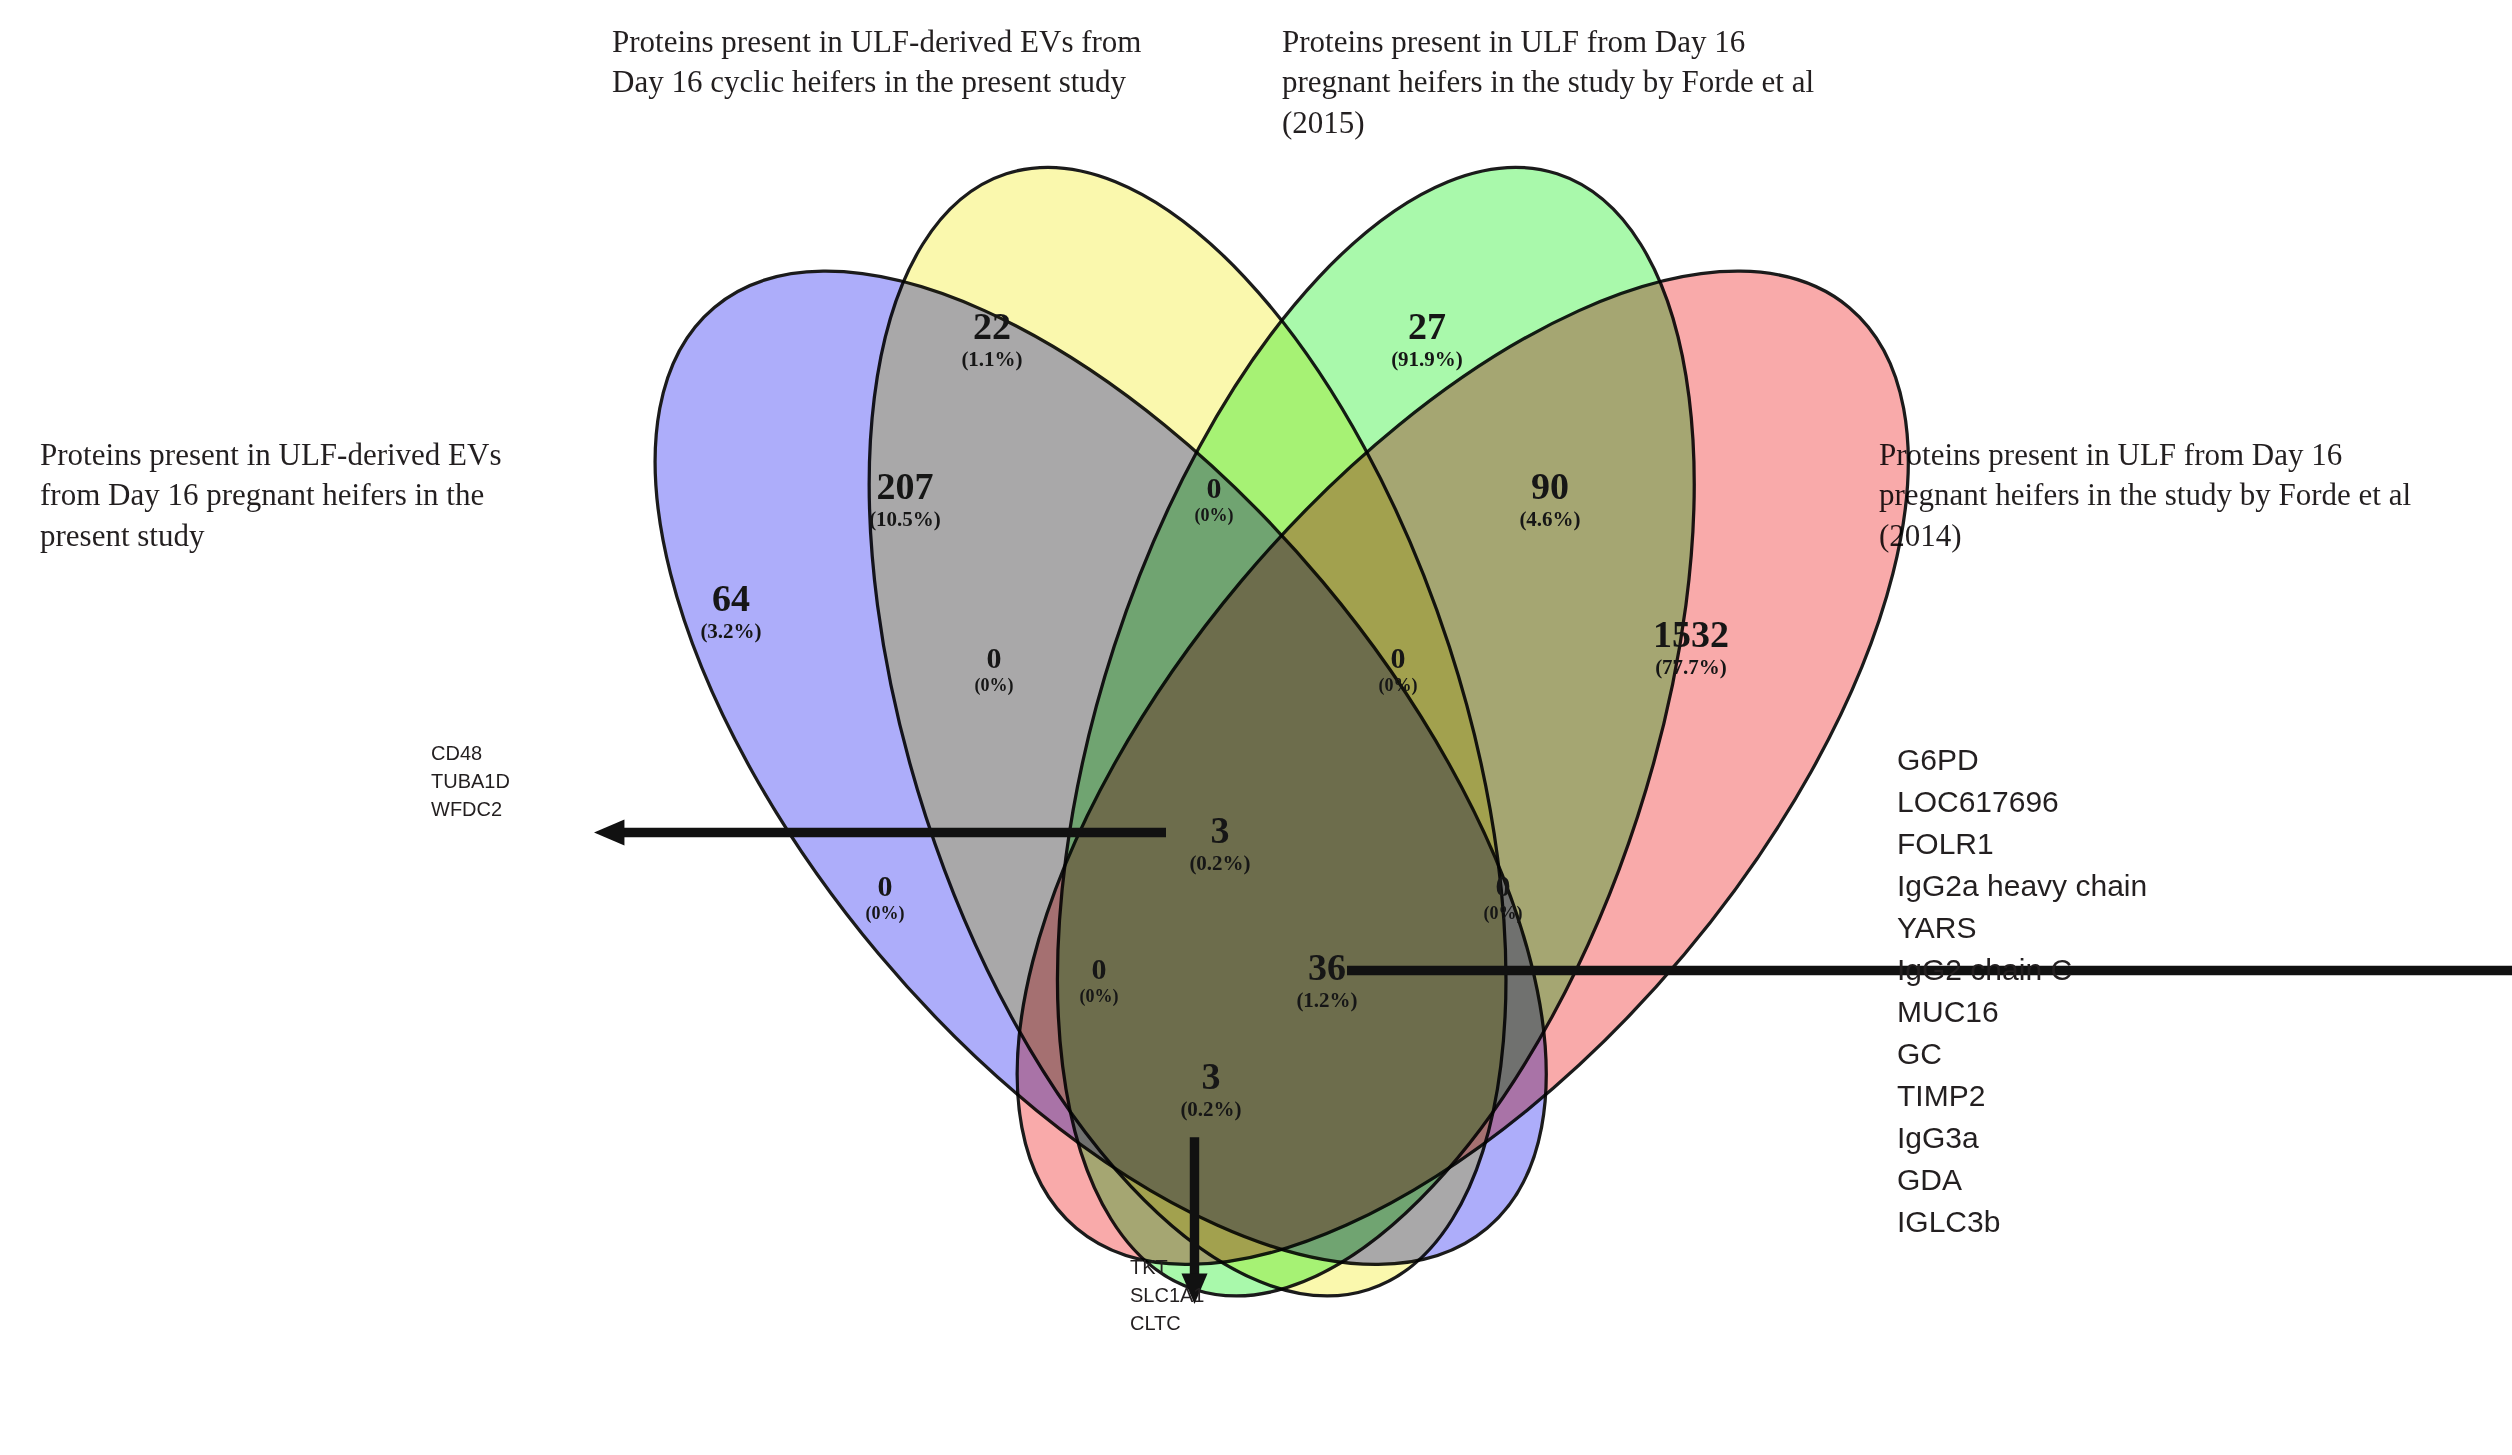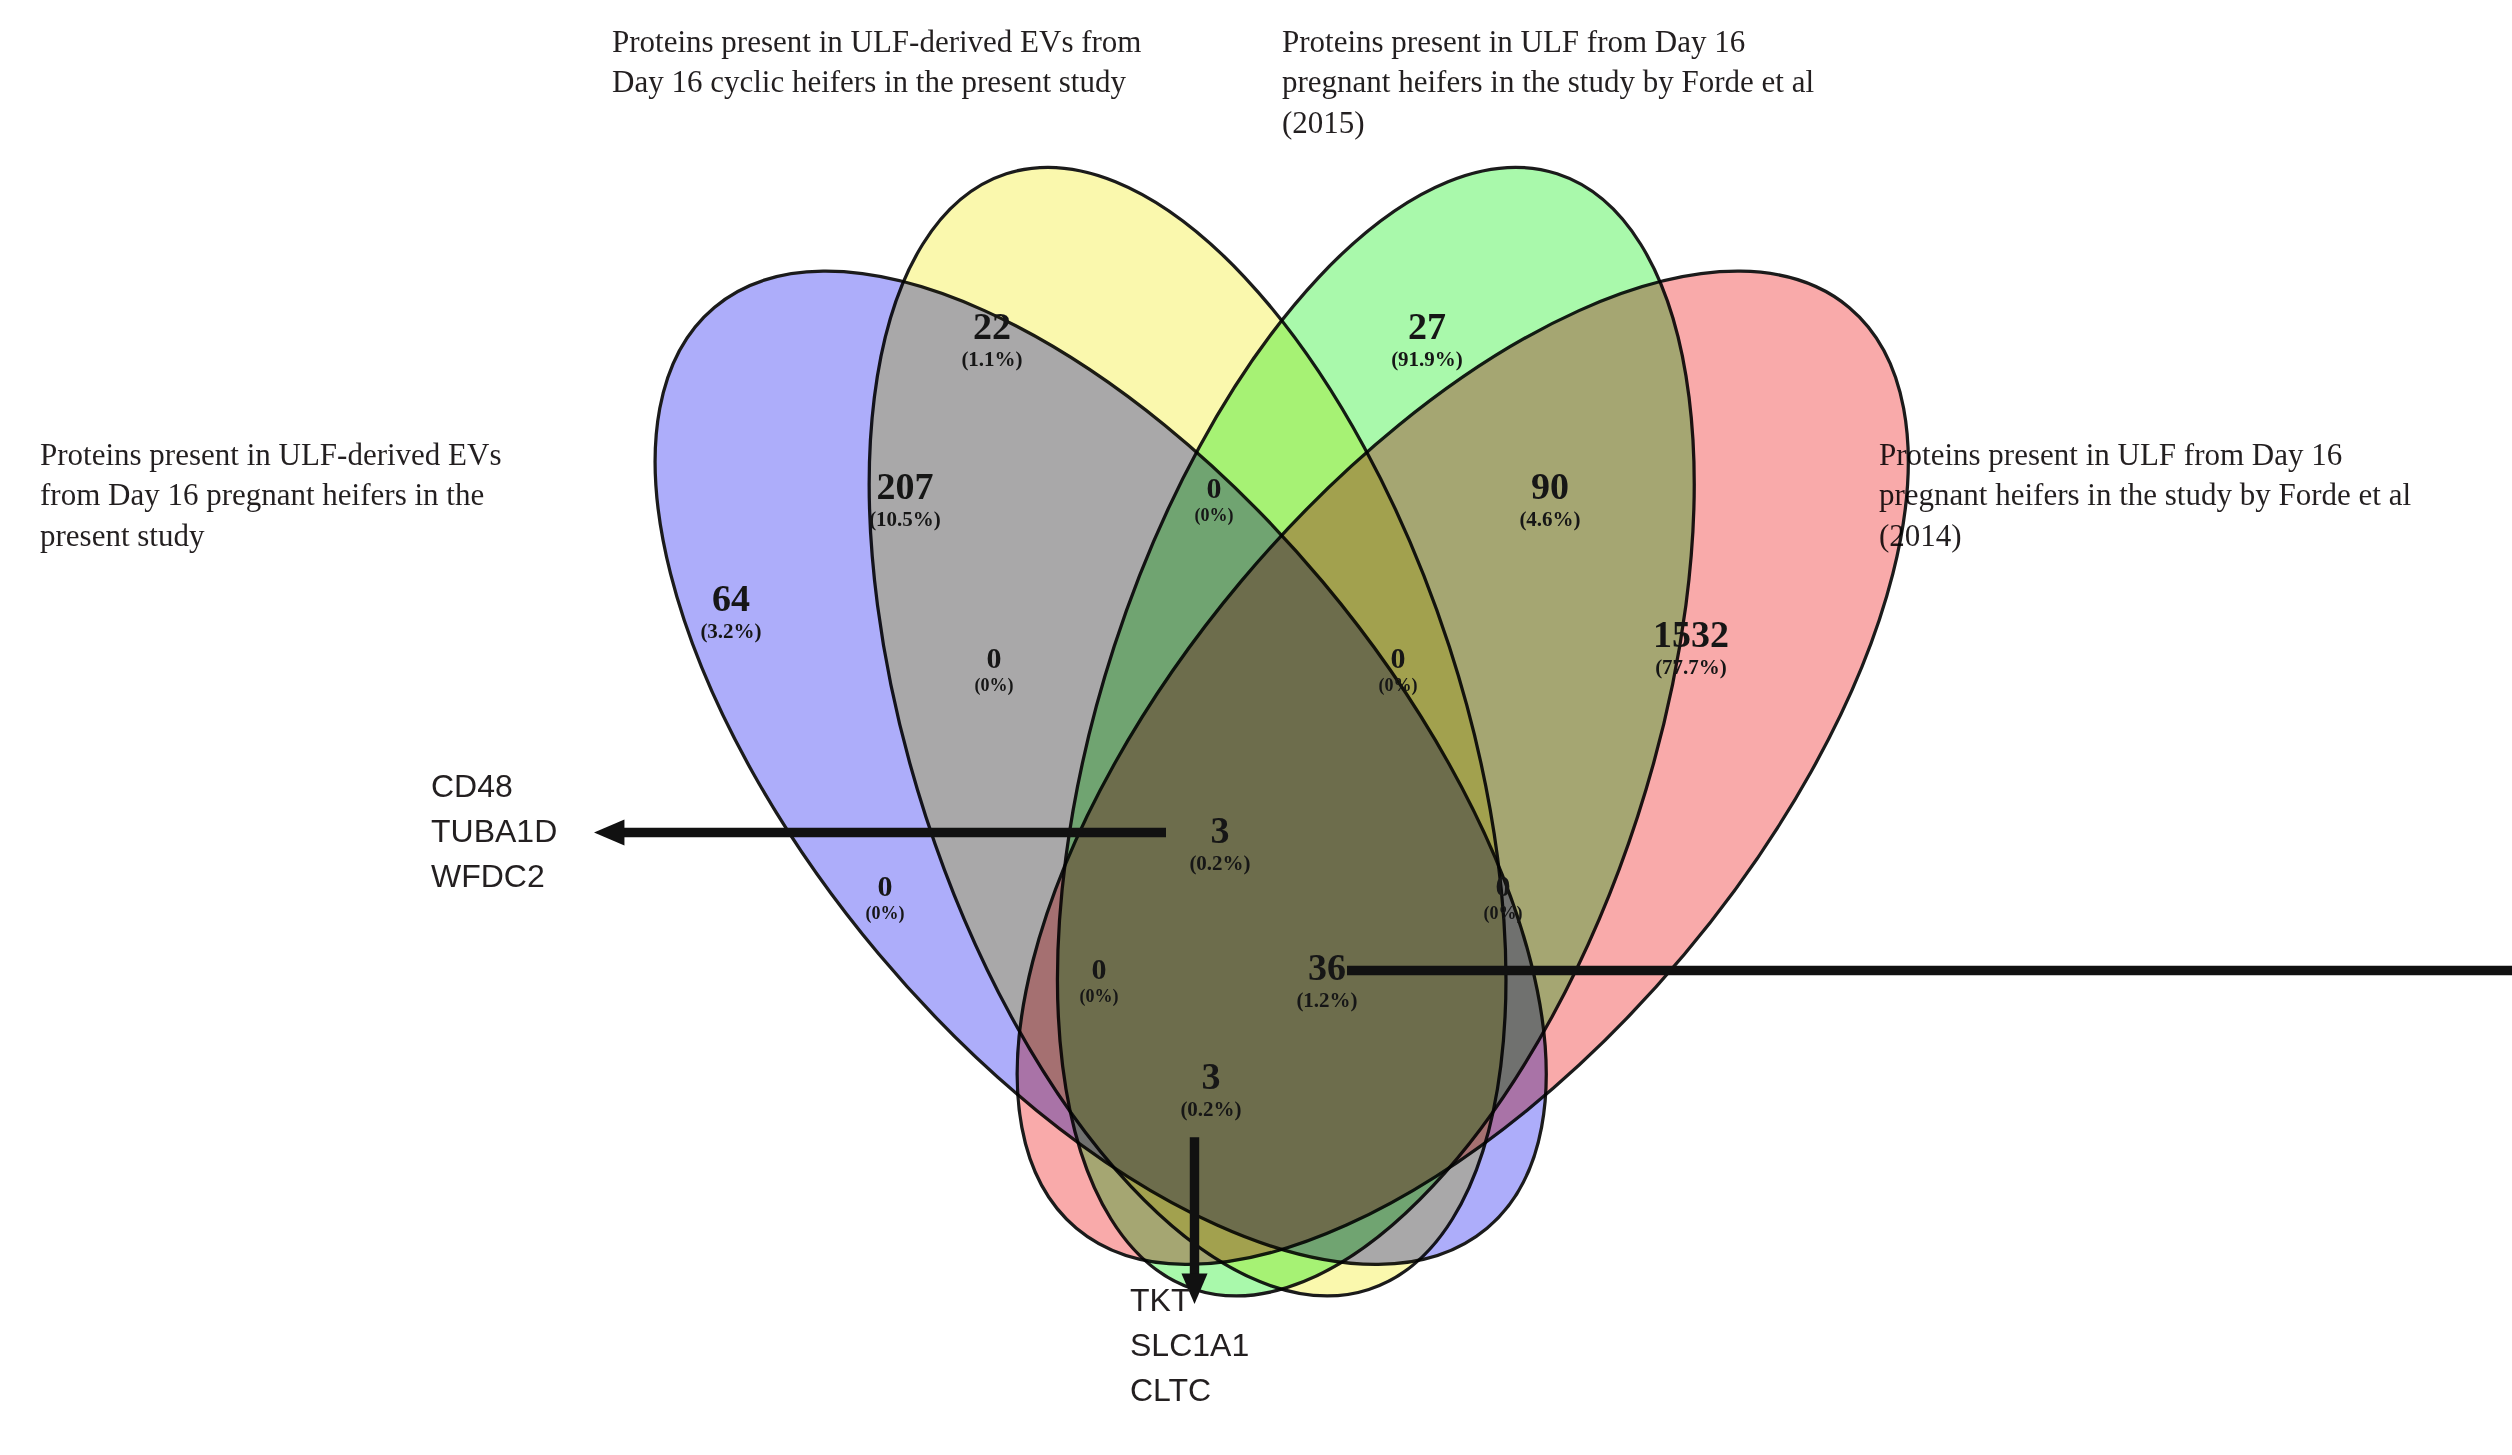--- a/index.html
+++ b/index.html
@@ -76,25 +76,24 @@
     pointer-events: none;
     overflow: visible;
   }
   #arrow-left  { left: 594px;  top: 818px; width: 572px;  height: 29px; }
   #arrow-right { left: 1347px; top: 956px; width: 1246px; height: 29px; }
   #arrow-down  { left: 1180px; top: 1137px; width: 29px;   height: 167px; }
 
   
   .gene-list {
     position: absolute;
-    font-size: 32px;
+    font-size: 20px;
     line-height: 1.40;
     color: #231f20;
     font-family: "Liberation Sans", sans-serif;
-    margin-top: 25px;
   }
   .gene-list .gene { display: block; white-space: nowrap; }
 
   #genes-left  { left: 431px;  top: 739px; }
   #genes-down  { left: 1130px; top: 1253px; }
 
   #genes-right {
     position: absolute;
     left: 1897px;
     top: 739px;
@@ -225,14 +224,28 @@
   <span class="gene">WFDC2</span>
 </div>
 
 <div class="gene-list" id="genes-down">
   <span class="gene">TKT</span>
   <span class="gene">SLC1A1</span>
   <span class="gene">CLTC</span>
 </div>
 
 <div id="genes-right">
+  <div class="col">
+    <span class="gene">G6PD</span>
+    <span class="gene">LOC617696</span>
+    <span class="gene">FOLR1</span>
+    <span class="gene">IgG2a heavy chain</span>
+    <span class="gene">YARS</span>
+    <span class="gene">IgG2 chain C</span>
+    <span class="gene">MUC16</span>
+    <span class="gene">GC</span>
+    <span class="gene">TIMP2</span>
+    <span class="gene">IgG3a</span>
+    <span class="gene">GDA</span>
+    <span class="gene">IGLC3b</span>
+  </div>
 </div>
 
 
 </body></html>

